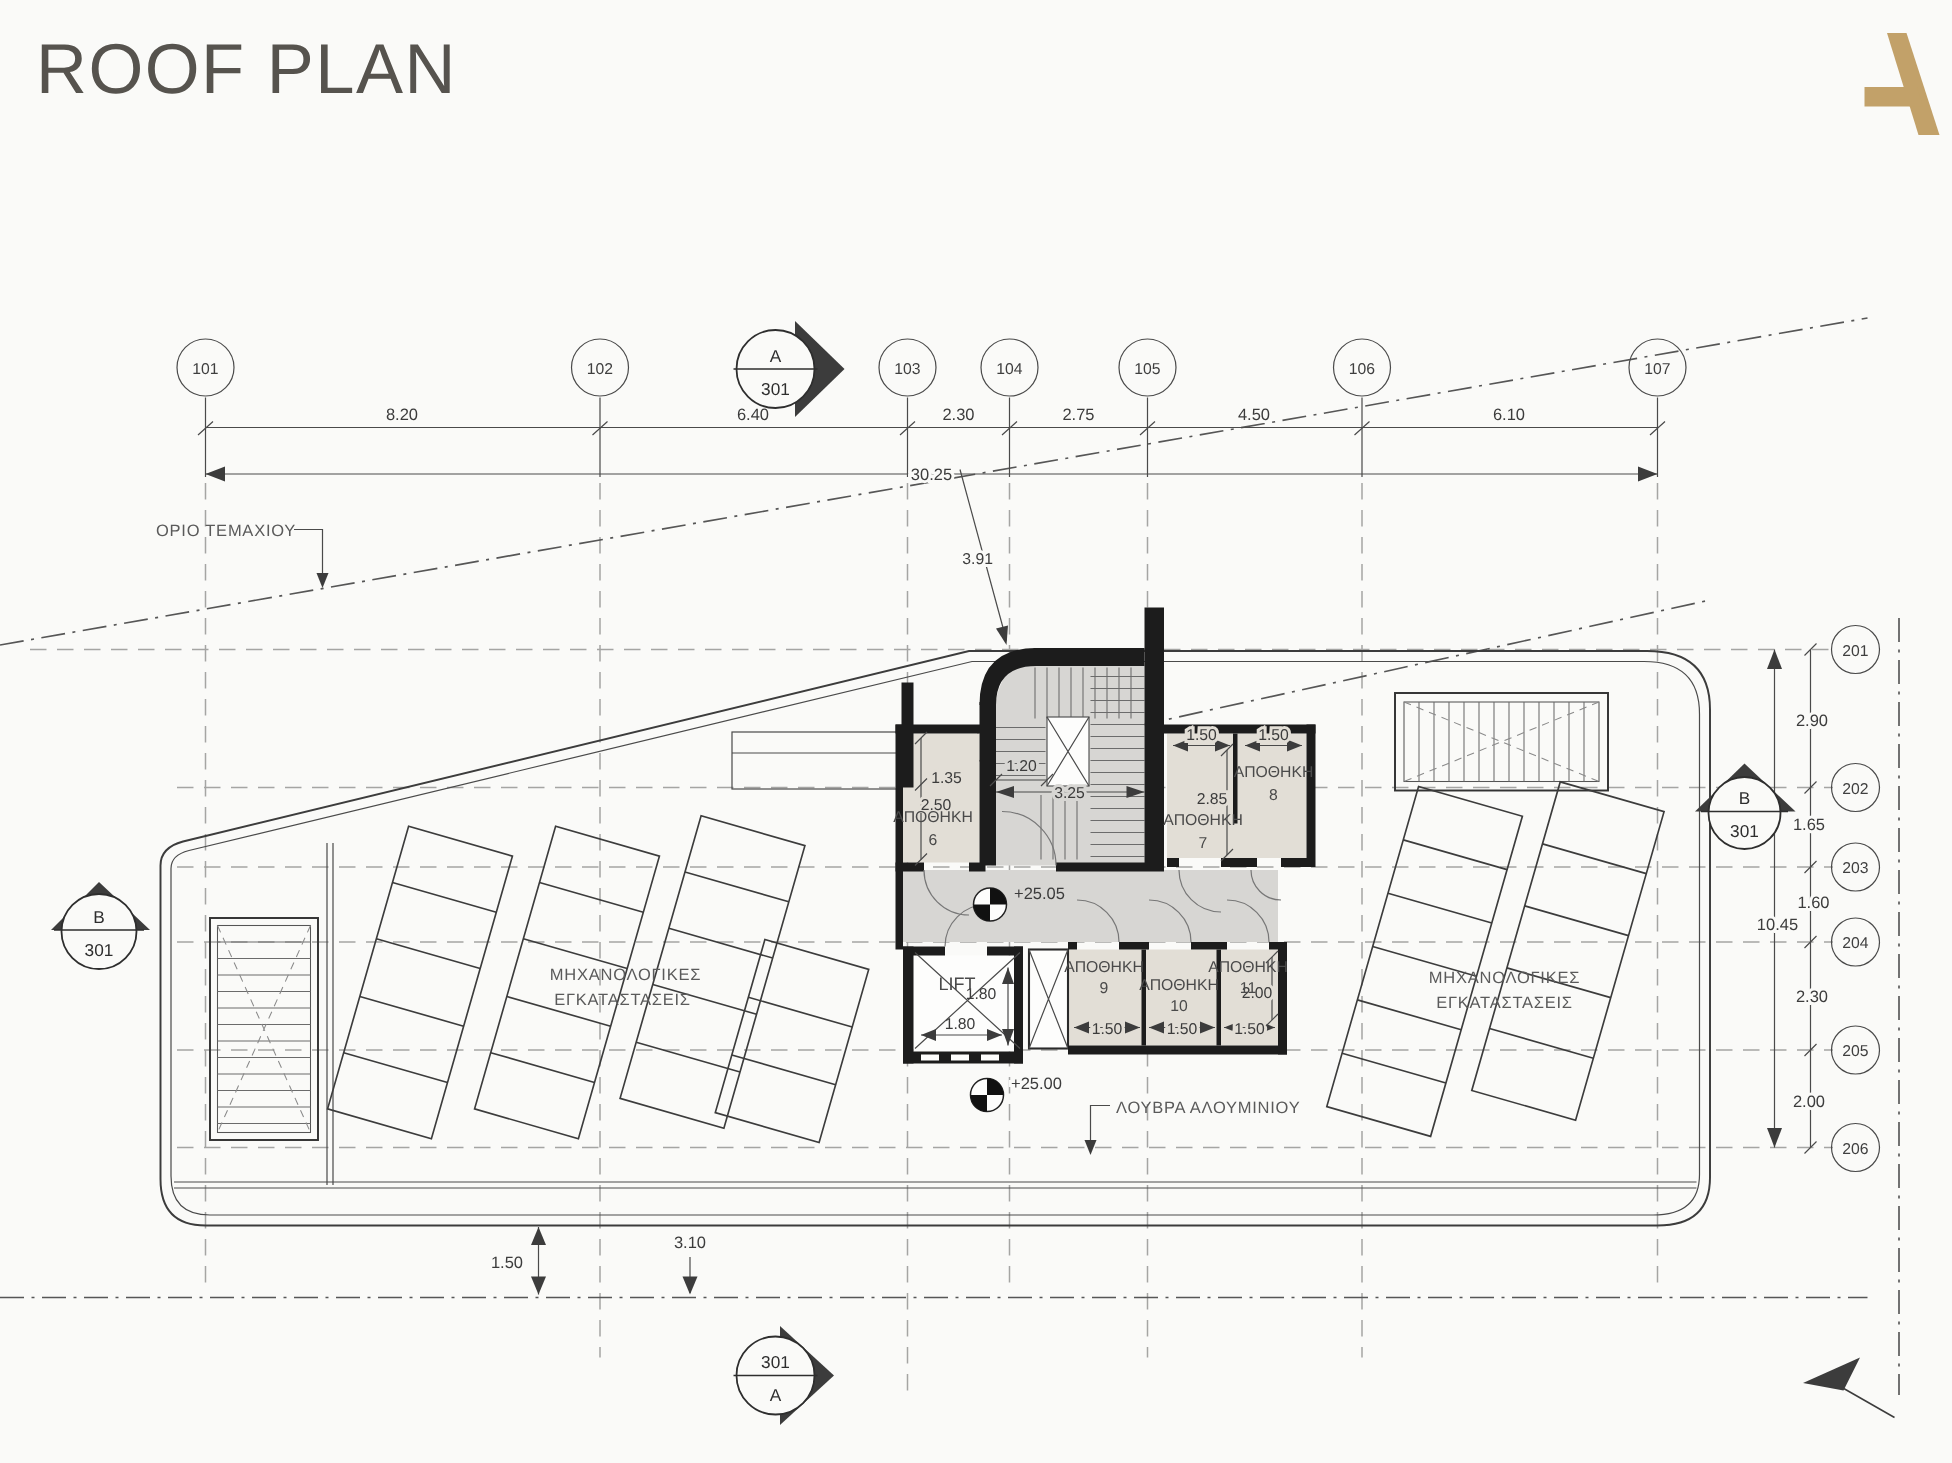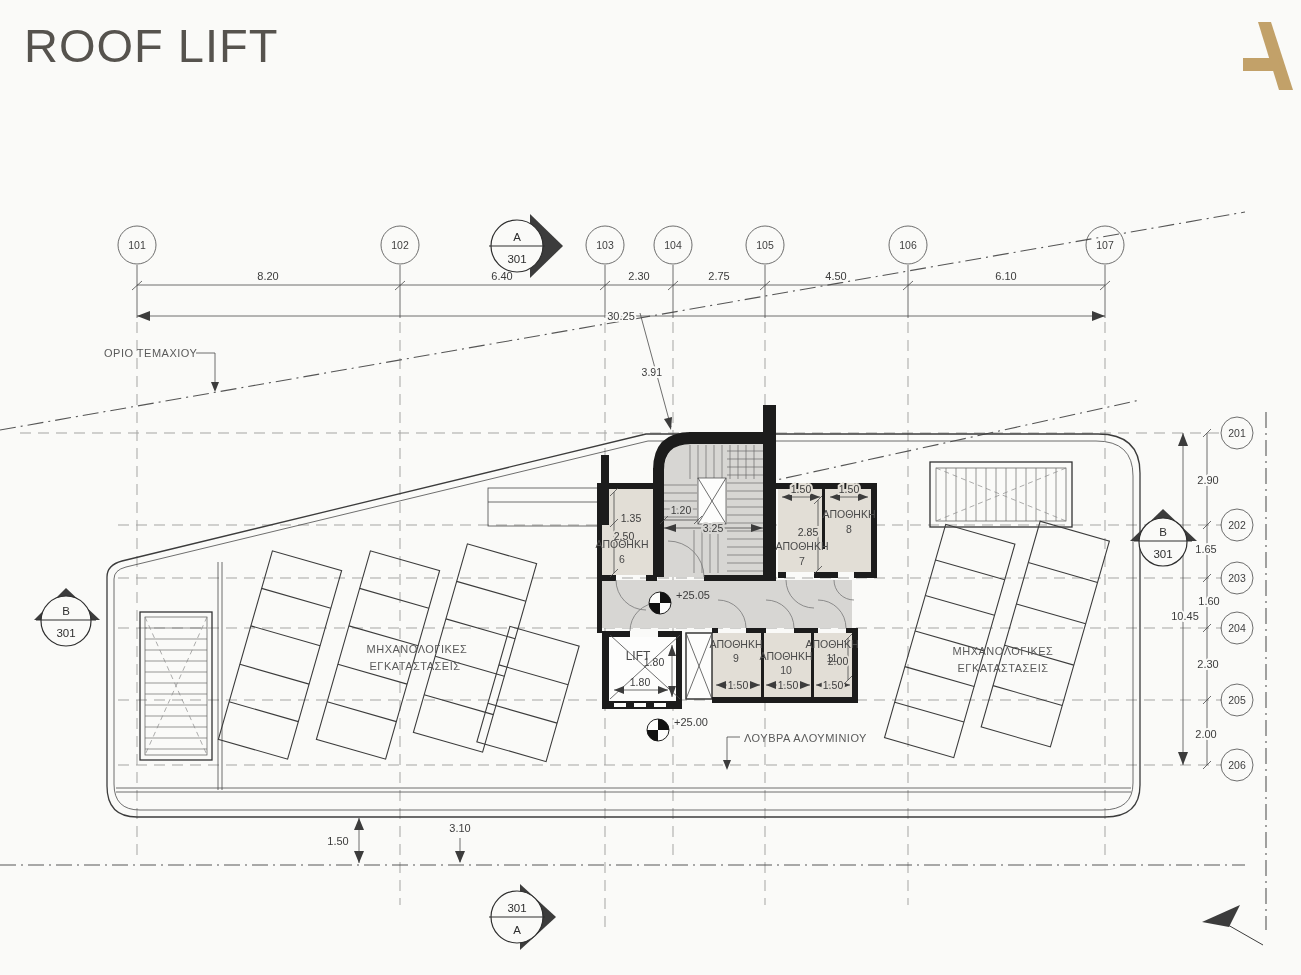--- a/index.html
+++ b/index.html
@@ -25,21 +25,21 @@
   .tread{stroke:#6b6b6b;stroke-width:.7;fill:none;}
   .arc{stroke:#777;stroke-width:.8;fill:none;}
   .xline{stroke:#8a8a8a;stroke-width:.7;stroke-dasharray:5 4;fill:none;}
   .dimline{stroke:#4a4a4a;stroke-width:.8;fill:none;}
   .arr{fill:#3c3c3c;}
 </style>
 </head>
 <body>
 
 <div id="canvas">
-  <div id="page-title">ROOF LIFT</div>
+  <div id="page-title">ROOF PLAN</div>
 
   <svg width="1301" height="975" viewBox="0 0 1301 975">
 
     <g>
       <path class="dash" d="M137,322V862 M400,322V905 M605,322V930 M673,322V862 M765,322V905 M908,322V905 M1105,322V862"></path>
       <path class="dash" d="M20,433H1222 M118,525H1222 M118,578H1222 M118,628H1222 M118,700H1222 M118,765H1222"></path>
     </g>
 
     <g>
       <line class="dashdot" x1="0" y1="430" x2="1245" y2="212"></line>

